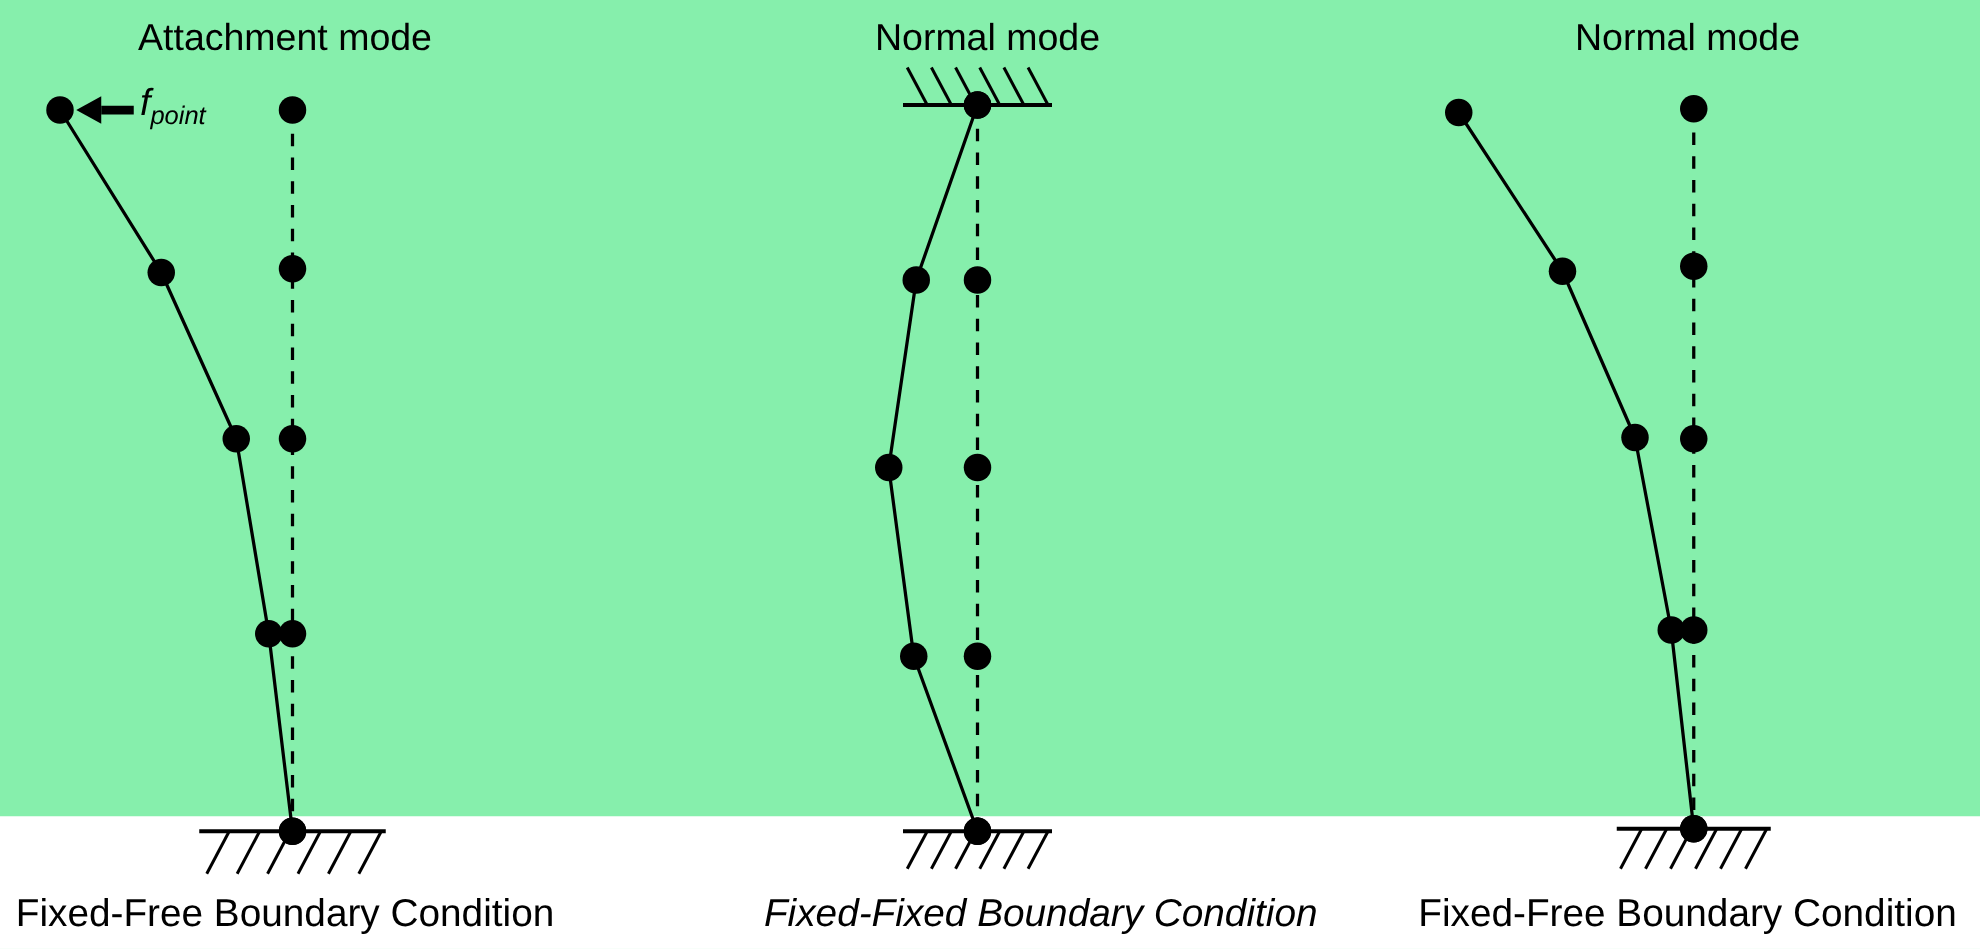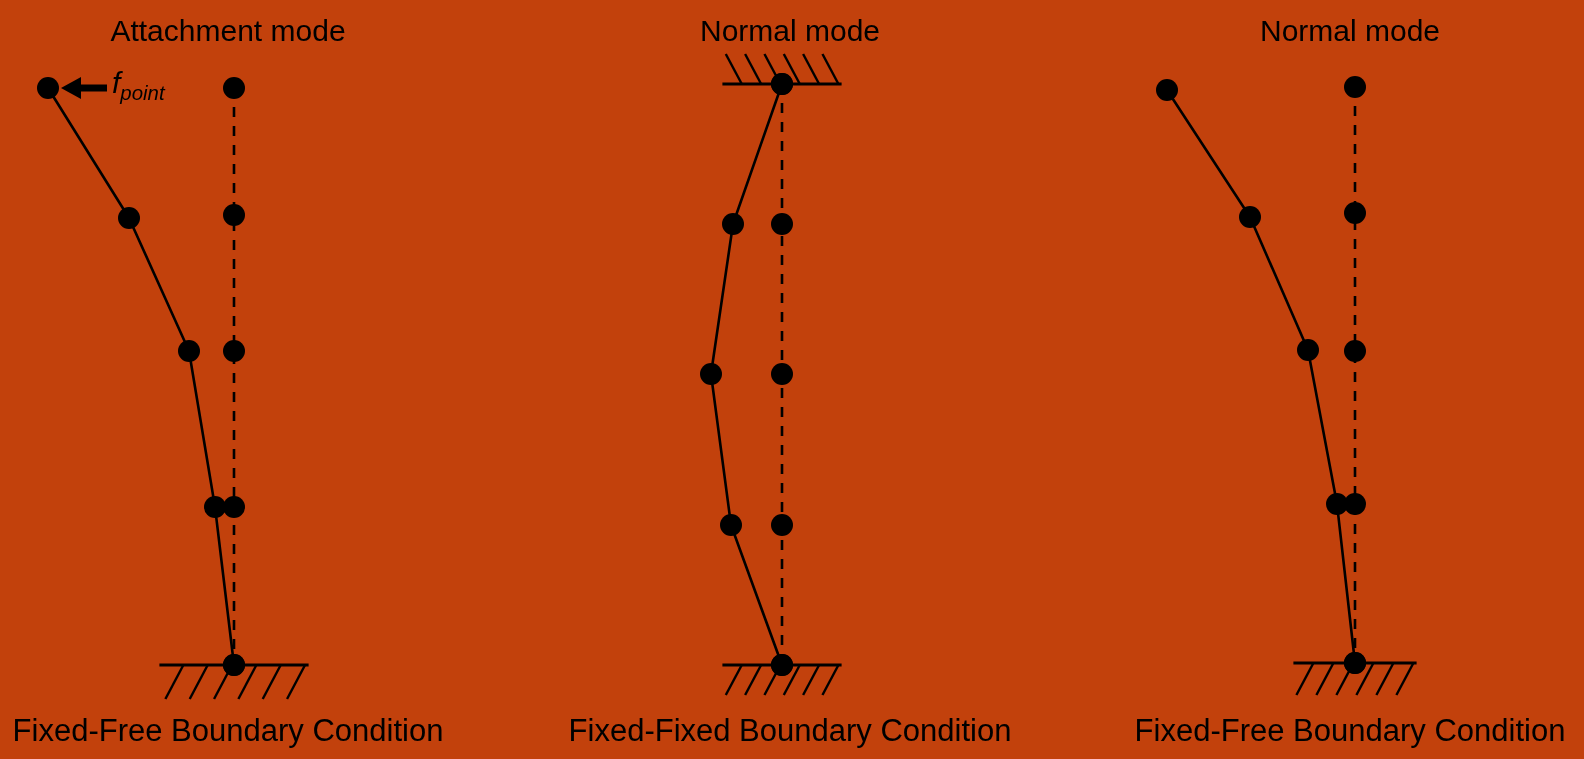--- a/index.html
+++ b/index.html
@@ -10,22 +10,22 @@
   body {
     width: 1584px;
     height: 759px;
     font-family: "Liberation Sans", sans-serif;
     color: #000000;
     overflow: hidden;
   }
   #figure {
     position: relative;
     width: 1584px;
-    height: 759px;
-    background: #c2410c;
+    height: 653px;
+    background: #86efac;
   }
   .panel {
     position: absolute;
     top: 0;
     height: 759px;
   }
   .panel-title {
     position: absolute;
     top: 14px;
     width: 100%;
@@ -97,21 +97,21 @@
         <circle cx="234" cy="665" r="11" fill="#000000"></circle>
         <g>
           <line x1="107" y1="88" x2="81" y2="88" stroke="#000000" stroke-width="7" stroke-linecap="butt"></line>
           <polygon points="61,88 81,77 81,99" fill="#000000"></polygon>
         </g>
       </svg>
       <div class="force-label" style="left: 112px; top: 68px;"><span>f</span><sub>point</sub></div>
     </div>
     <div class="panel" style="left: 528px; width: 528px;">
       <div class="panel-title" style="left: -2px; width: 528px; text-align: center; padding-left: 0px;">Normal mode</div>
-      <div class="panel-caption" style="text-align: center; left: -2px;">Fixed-Fixed Boundary Condition</div>
+      <div class="panel-caption" style="text-align: right; left: -2px; font-style: italic;">Fixed-Fixed Boundary Condition</div>
       <svg width="1584" height="759" viewBox="0 0 1584 759" class="panel-canvas" style="left: -528px;">
         <line x1="782" y1="84" x2="782" y2="665" stroke="#000000" stroke-width="2.6" stroke-dasharray="10,9"></line>
         <polyline points="782,84 733,224 711,374 731,525 782,665" fill="none" stroke="#000000" stroke-width="2.6" stroke-linejoin="round" stroke-linecap="round"></polyline>
         <g>
           <line x1="724" y1="84" x2="840" y2="84" stroke="#000000" stroke-width="3.2" stroke-linecap="square"></line>
           <line x1="741.7866666666666" y1="84" x2="725.7866666666666" y2="54" stroke="#000000" stroke-width="2.4" stroke-linecap="butt"></line>
           <line x1="761.12" y1="84" x2="745.12" y2="54" stroke="#000000" stroke-width="2.4" stroke-linecap="butt"></line>
           <line x1="780.4533333333334" y1="84" x2="764.4533333333334" y2="54" stroke="#000000" stroke-width="2.4" stroke-linecap="butt"></line>
           <line x1="799.7866666666666" y1="84" x2="783.7866666666666" y2="54" stroke="#000000" stroke-width="2.4" stroke-linecap="butt"></line>
           <line x1="819.12" y1="84" x2="803.12" y2="54" stroke="#000000" stroke-width="2.4" stroke-linecap="butt"></line>

